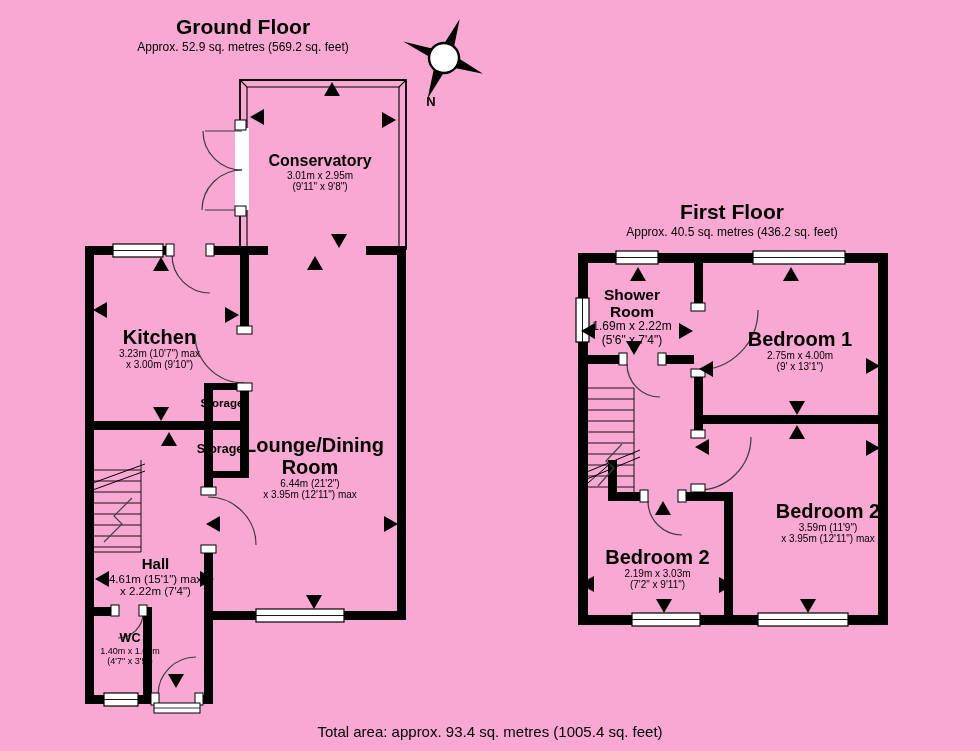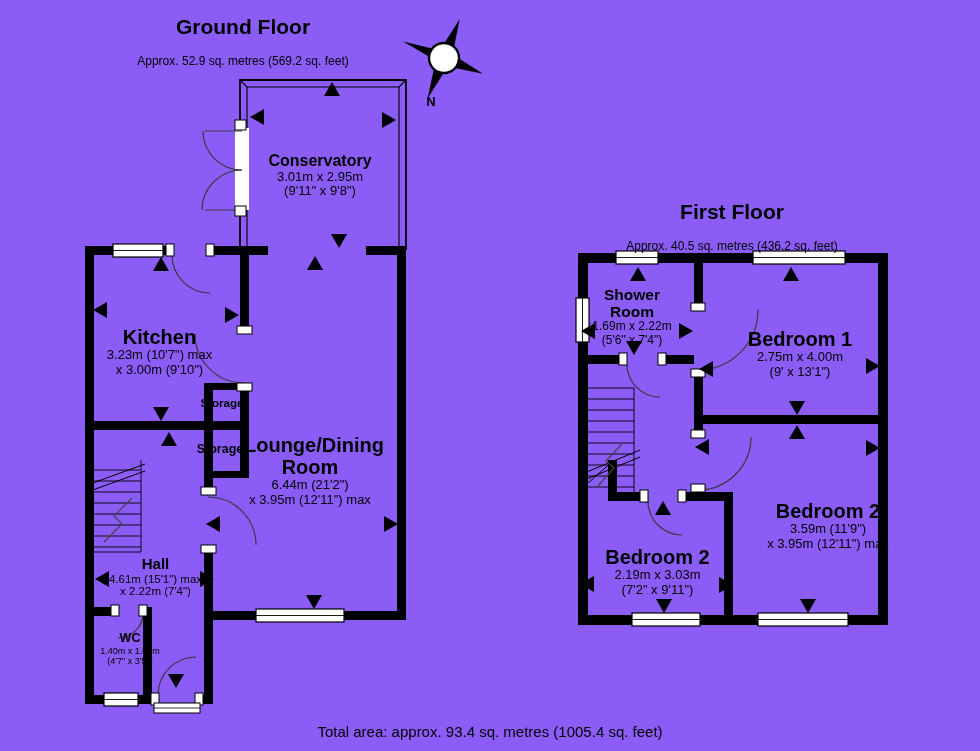--- a/index.html
+++ b/index.html
@@ -1,36 +1,36 @@
 <!DOCTYPE html>
 <html><head>
 <meta charset="utf-8">
 <style>
   html,body{margin:0;padding:0;background:#fff;}
-  .canvas{position:relative;width:980px;height:751px;background:#8b5cf6;overflow:hidden;
+  .canvas{position:relative;width:980px;height:751px;background:#f9a8d4;overflow:hidden;
           font-family:"Liberation Sans",sans-serif;color:#000;}
   svg.plan{position:absolute;left:0;top:0;}
   .wall{fill:#000;shape-rendering:crispEdges;}
   .win rect{fill:#fff;stroke:#000;stroke-width:1.2;}
   .win line{stroke:#000;stroke-width:0.9;}
   .arc{fill:none;stroke:#3a3a3a;stroke-width:1.2;}
   .leaf{stroke:#3a3a3a;stroke-width:1.2;}
   .post{fill:#fff;stroke:#000;stroke-width:1;}
   .gap{fill:#fff;}
   .stair{stroke:#000;stroke-width:0.9;fill:none;}
   .sbreak{stroke:#000;stroke-width:1;fill:none;}
   .zig{stroke:#444;stroke-width:1.2;fill:none;}
   .thinw{fill:none;stroke:#000;}
   .marrow{fill:#000;}
   .lbl{position:absolute;text-align:center;line-height:1.12;}
   .rn{font-weight:bold;line-height:1.1;}
   .f21{font-size:21px;} .f17{font-size:20px;} .f16{font-size:16px;} .f155{font-size:15.5px;}
-  .f15{font-size:15px;} .f13{font-size:13px;} .f125{font-size:12.5px;} .f12{font-size:12px;}
+  .f15{font-size:15px;} .f13{font-size:10px;} .f125{font-size:12.5px;} .f12{font-size:12px;}
   .f115{font-size:11.5px;} .f9{font-size:9px;}
-  .sub{margin-top:17px;}
+  .sub{margin-top:3px;}
 </style>
 </head>
 <body>
 
 <div class="canvas">
 
 <svg class="plan" width="980" height="751" viewBox="0 0 980 751">
 
   <g>
     <g transform="translate(444,58) rotate(22)">

